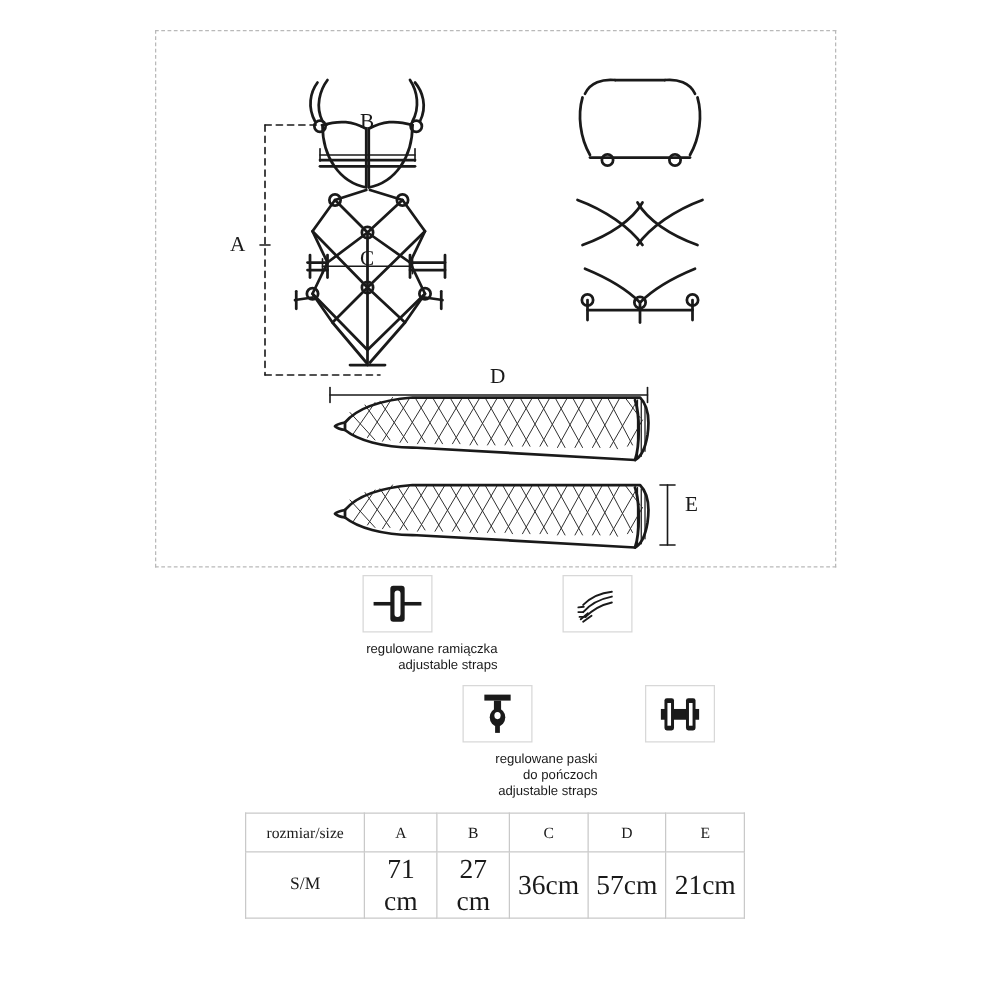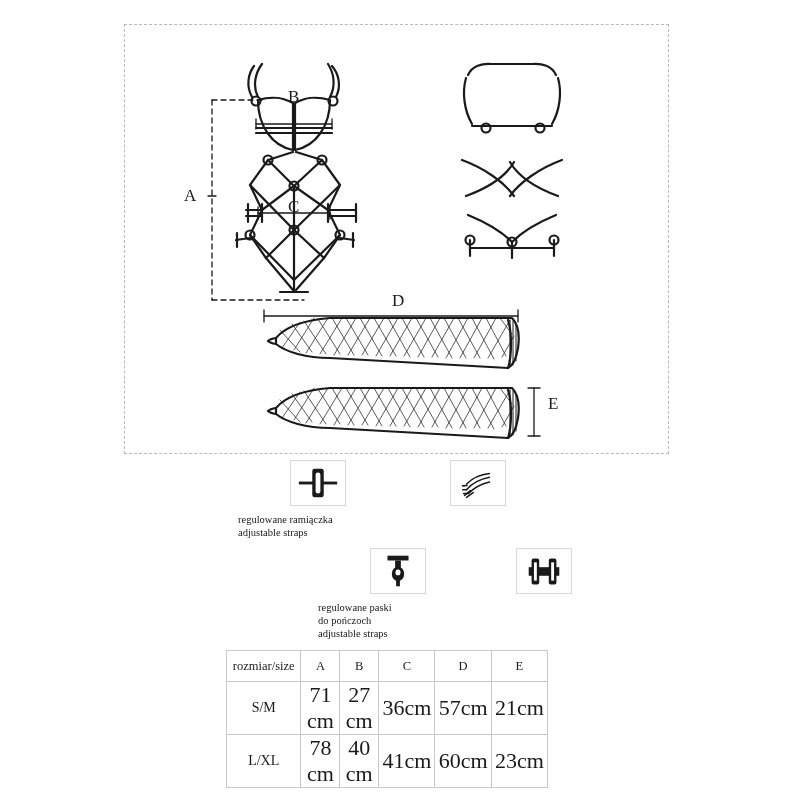--- a/index.html
+++ b/index.html
@@ -53,22 +53,21 @@
 
   
   .features {
     position: absolute;
     left: 130px;
     top: 452px;
     width: 540px;
   }
   .feature {
     position: absolute;
-    text-align: left;
-    font-family: Liberation Serif, serif;
+    text-align: right;
   }
   .feature .icon-box {
     width: 56px;
     height: 46px;
     border: 1px solid #d8d8d8;
     margin: 0 auto;
     box-sizing: border-box;
     background: #fff;
     position: relative;
   }
@@ -83,24 +82,23 @@
   .f1 { left: 108px; top: 8px;  width: 160px; }
   .f2 { left: 268px; top: 8px;  width: 160px; }
   .f3 { left: 188px; top: 96px; width: 160px; }
   .f4 { left: 334px; top: 96px; width: 160px; }
 
   
   .size-table {
     position: absolute;
     left: 196px;
     top: 650px;
-    width: 322px;
+    width: 400px;
     border-collapse: collapse;
     font-family: "Liberation Serif", serif;
-    margin-left: 30px;
   }
   .size-table td {
     border: 1px solid #c9c9c9;
     height: 42px;
     text-align: center;
     font-size: 22px;
     color: #1a1a1a;
     padding: 0 2px;
   }
   .size-table tr:first-child td {
@@ -352,24 +350,16 @@
         <td class="col-5">E</td>
       </tr>
       <tr>
         <td class="rowhdr">S/M</td>
         <td>71 cm</td>
         <td>27 cm</td>
         <td>36cm</td>
         <td>57cm</td>
         <td>21cm</td>
       </tr>
-      <tr>
-        <td class="rowhdr">L/XL</td>
-        <td>78 cm</td>
-        <td>40 cm</td>
-        <td>41cm</td>
-        <td>60cm</td>
-        <td>23cm</td>
-      </tr>
     </tbody>
   </table>
 
 </div>
 
 </body></html>

